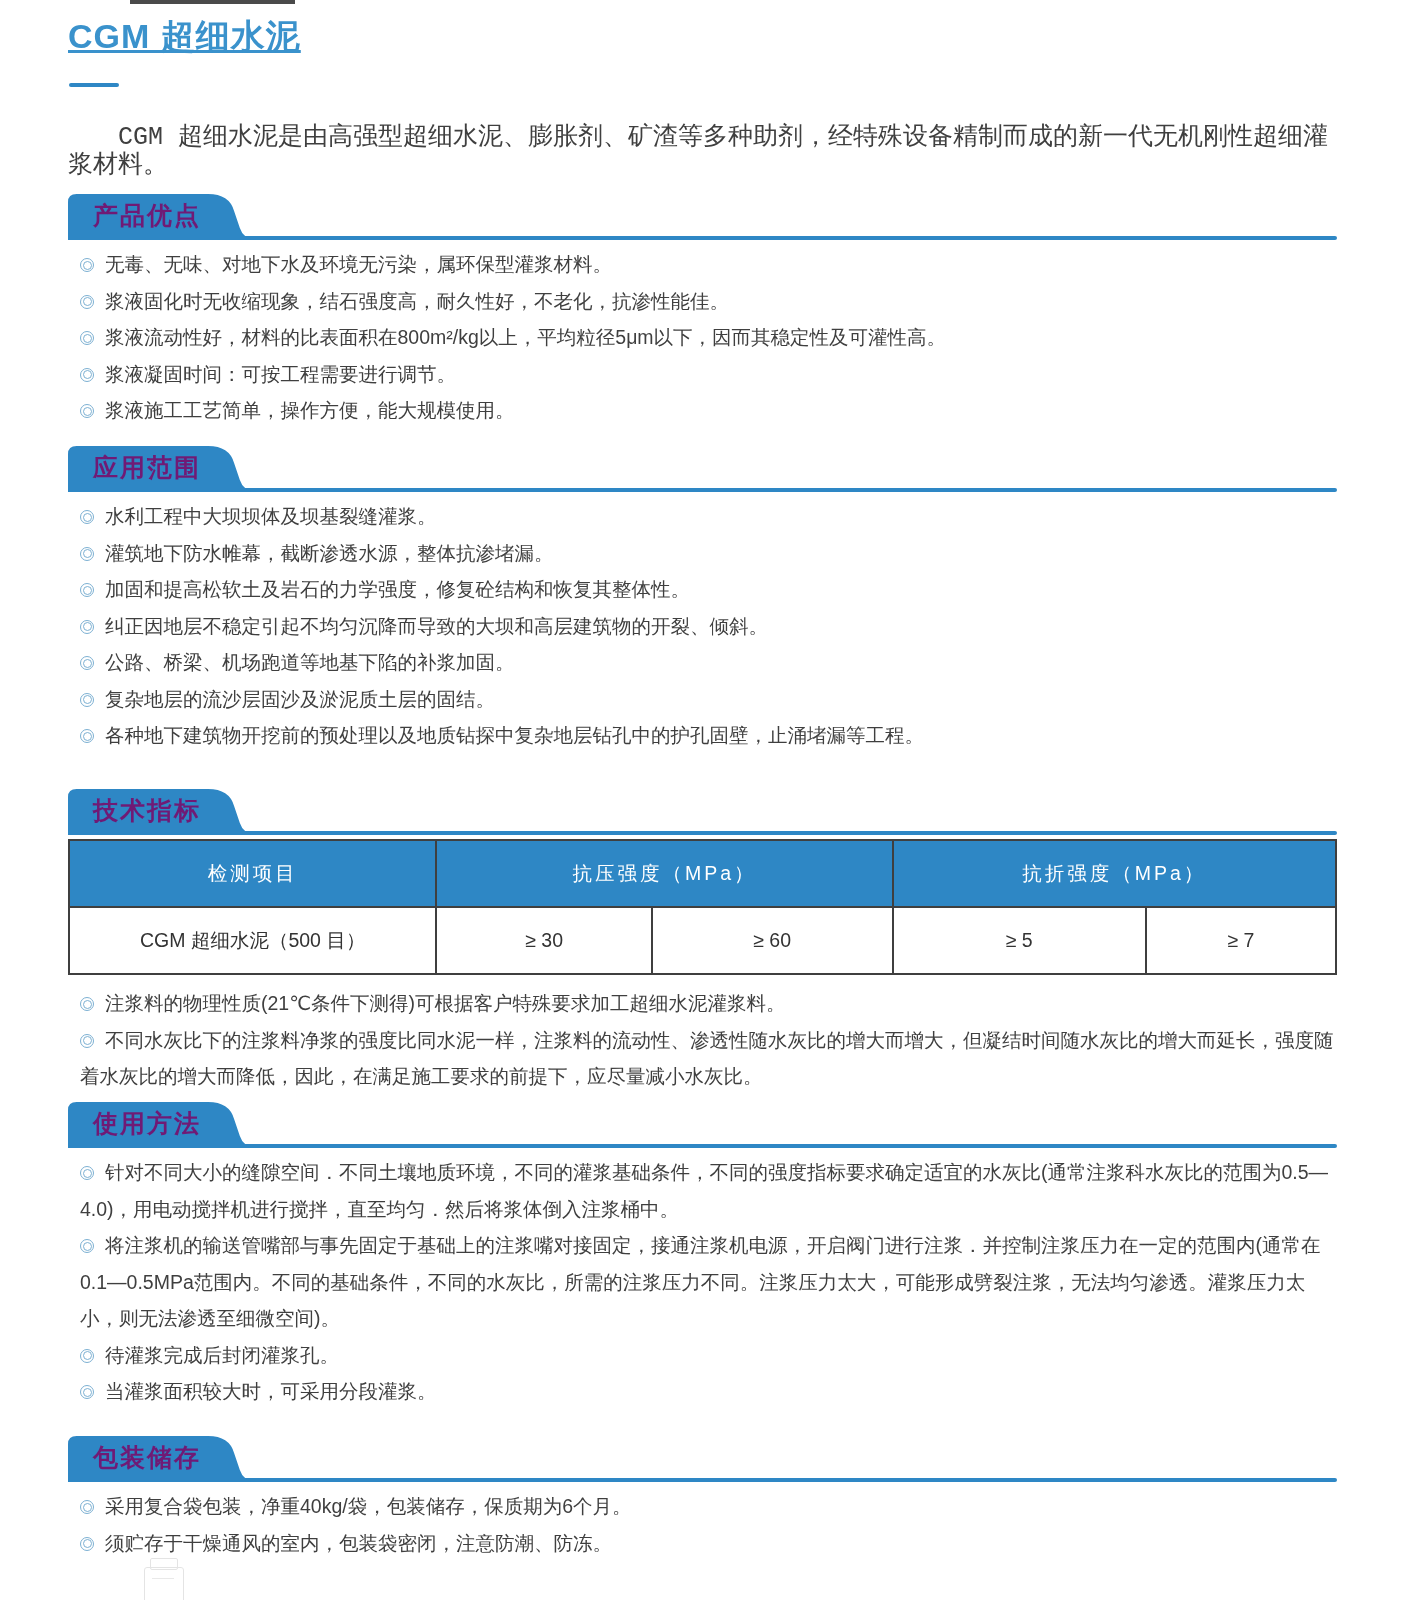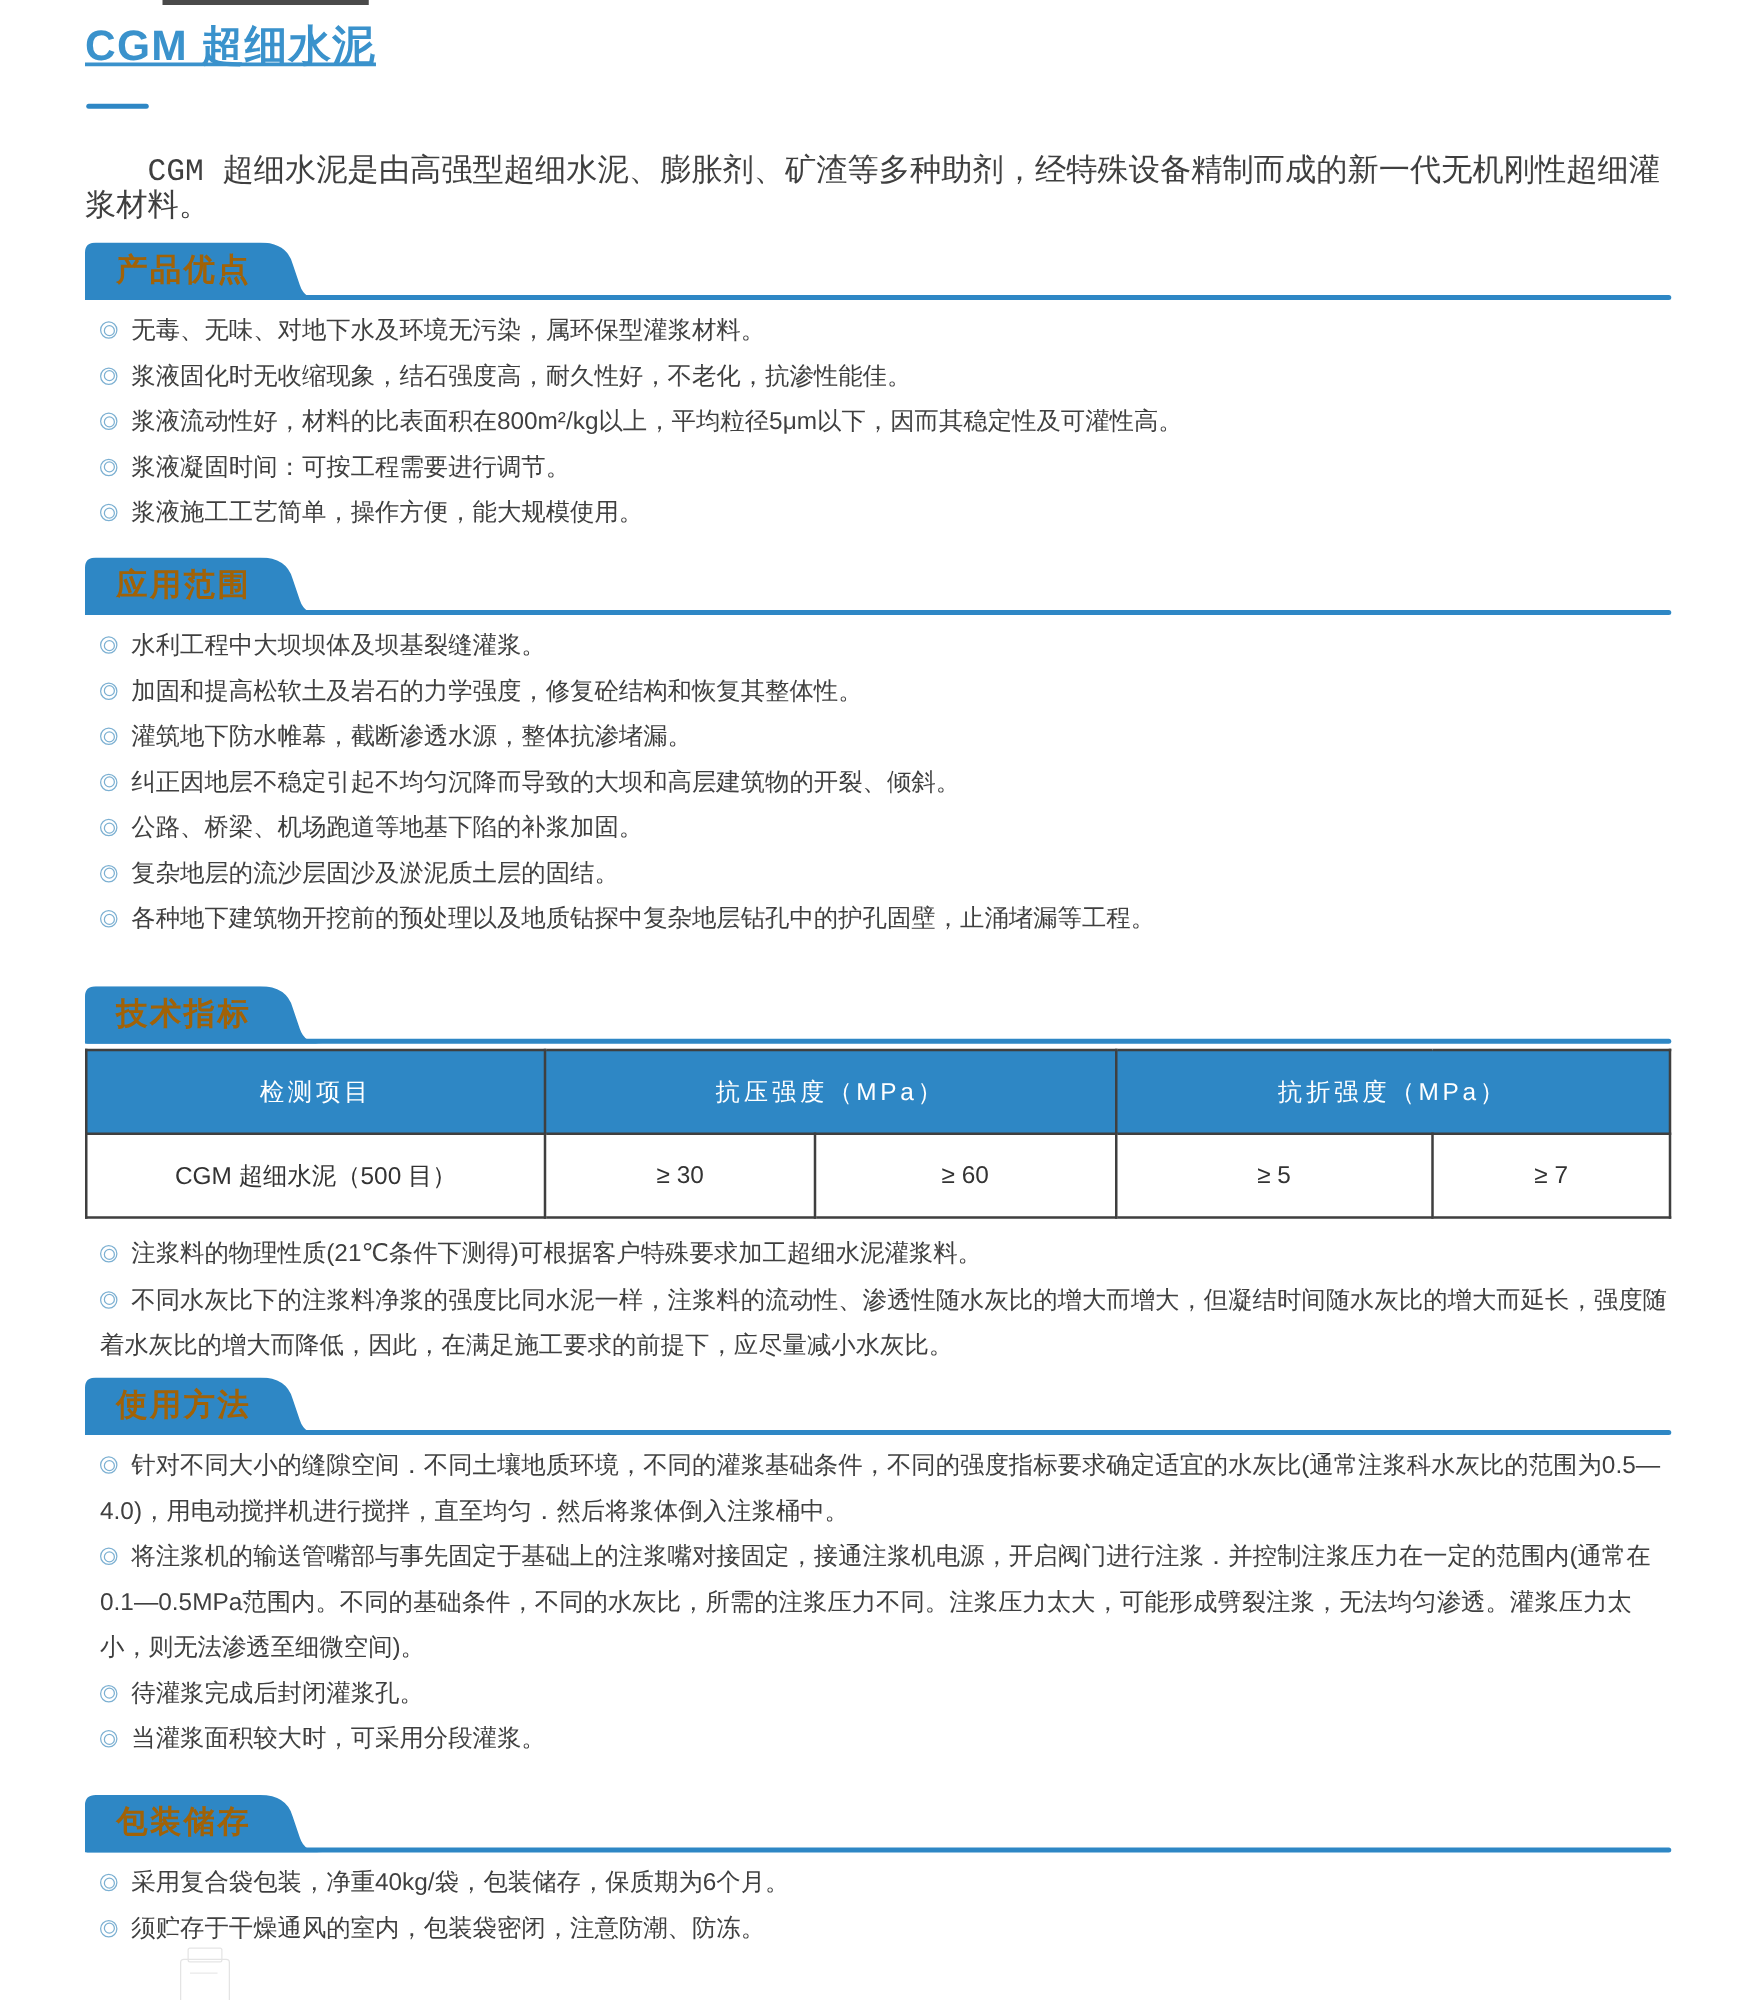--- a/index.html
+++ b/index.html
@@ -32,21 +32,21 @@
   .sec-applications{top:446px;}
   .sec-specs{top:789px;}
   .sec-usage{top:1102px;}
   .sec-storage{top:1436px;}
   .sec-head{position:relative;height:46px;}
   .sec-line{position:absolute;left:0;bottom:0;width:100%;height:4px;background:var(--accent);border-radius:2px;}
   .tab{position:absolute;left:0;bottom:0;width:192px;height:46px;}
   .tab svg{display:block;width:100%;height:100%;}
   .tab-label{
     position:absolute;left:25px;top:50%;transform:translateY(-55%);
-    color:#a16207;font-size:25px;font-weight:700;letter-spacing:2px;white-space:nowrap;
+    color:#701a75;font-size:25px;font-weight:700;letter-spacing:2px;white-space:nowrap;
   }
   .bullets{margin:6px 0 0 12px;}
   .bullet{margin:0;font-size:19.5px;line-height:36.5px;}
   .bicon{
     display:inline-block;width:14px;height:14px;border:1.6px solid var(--bullet-blue);
     border-radius:50%;position:relative;margin-right:11px;vertical-align:-1px;box-sizing:border-box;
   }
   .bicon::after{
     content:"";position:absolute;left:1.5px;top:1.5px;right:1.5px;bottom:1.5px;
     border:1.6px solid var(--bullet-blue);border-radius:50%;
@@ -102,22 +102,22 @@
     <div class="sec-line"></div>
     <div class="tab">
       <svg viewBox="0 0 200 46" preserveAspectRatio="none">
         <path d="M0 46 L0 8 Q0 0 9 0 L146 0 Q168 0 173 17 L179 34 Q183 46 198 46 Z" fill="#2E87C5"></path>
       </svg>
       <span class="tab-label">应用范围</span>
     </div>
   </div>
   <div class="bullets">
     <p class="bullet"><span class="bicon"></span><span>水利工程中大坝坝体及坝基裂缝灌浆。</span></p>
+    <p class="bullet"><span class="bicon"></span><span>灌筑地下防水帷幕，截断渗透水源，整体抗渗堵漏。</span></p>
     <p class="bullet"><span class="bicon"></span><span>加固和提高松软土及岩石的力学强度，修复砼结构和恢复其整体性。</span></p>
-    <p class="bullet"><span class="bicon"></span><span>灌筑地下防水帷幕，截断渗透水源，整体抗渗堵漏。</span></p>
     <p class="bullet"><span class="bicon"></span><span>纠正因地层不稳定引起不均匀沉降而导致的大坝和高层建筑物的开裂、倾斜。</span></p>
     <p class="bullet"><span class="bicon"></span><span>公路、桥梁、机场跑道等地基下陷的补浆加固。</span></p>
     <p class="bullet"><span class="bicon"></span><span>复杂地层的流沙层固沙及淤泥质土层的固结。</span></p>
     <p class="bullet"><span class="bicon"></span><span>各种地下建筑物开挖前的预处理以及地质钻探中复杂地层钻孔中的护孔固壁，止涌堵漏等工程。</span></p>
   </div>
 </div>
 
 <div class="section sec-specs">
   <div class="sec-head">
     <div class="sec-line"></div>

